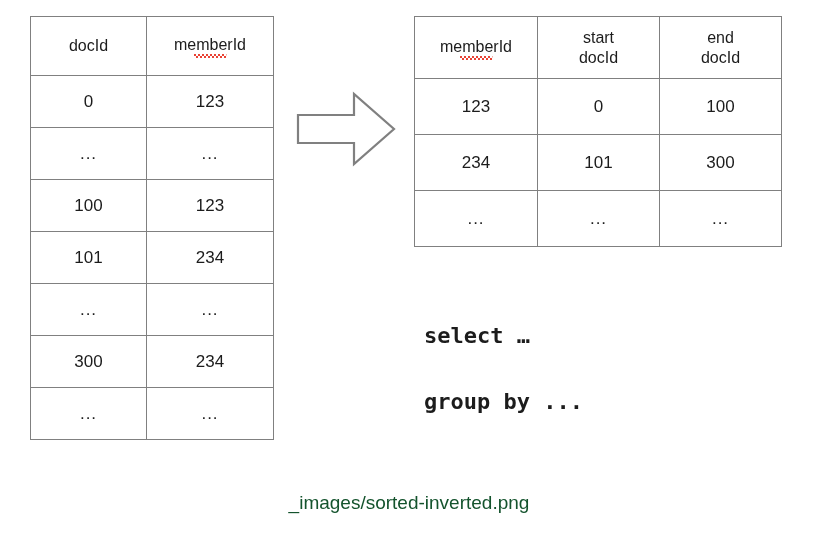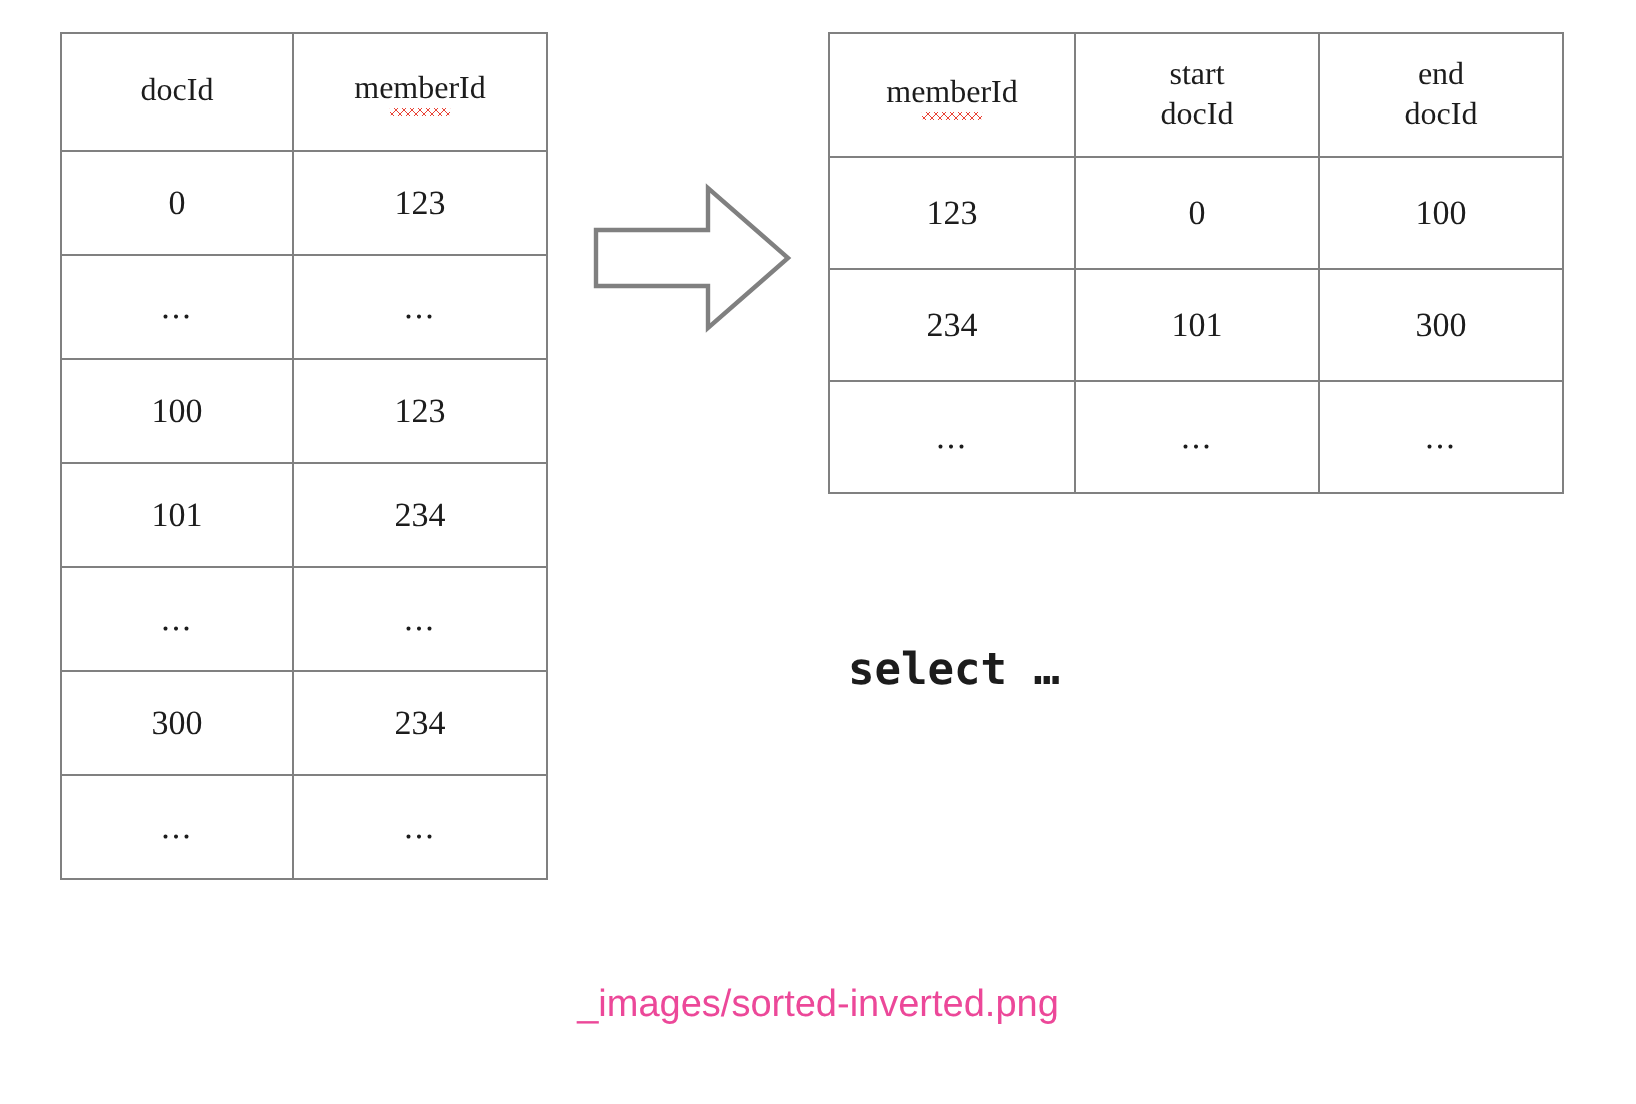--- a/index.html
+++ b/index.html
@@ -16,21 +16,20 @@
     color: #222222;
     -webkit-font-smoothing: antialiased;
   }
 
   
   .dtable {
     position: absolute;
     border-collapse: collapse;
     table-layout: fixed;
     background: #ffffff;
-    font-family: Liberation Serif, serif;
   }
   .dtable td, .dtable th {
     border: 1.5px solid #808080;
     text-align: center;
     vertical-align: middle;
     font-weight: normal;
     font-size: 17px;
     color: #1c1c1c;
     padding: 0;
     background: #ffffff;
@@ -133,21 +132,21 @@
   }
 
   
   #caption {
     position: absolute;
     left: 0;
     top: 492px;
     width: 818px;
     text-align: center;
     font-size: 19px;
-    color: #ec4899;
+    color: #14532d;
     font-family: "Liberation Sans", sans-serif;
   }
 </style>
 </head>
 <body>
 
 <table class="dtable" id="left-table">
   <colgroup>
       <col class="c1">
       <col class="c2">
@@ -233,15 +232,16 @@
     <tr>
       <td class="ellipsis-cell">...</td>
       <td class="ellipsis-cell">...</td>
       <td class="ellipsis-cell">...</td>
     </tr>
   </tbody>
 </table>
 
 <div id="sql-block">
 <div><span>select …</span></div>
+<div><span>group by ...</span></div>
 </div>
 
 <div id="caption">_images/sorted-inverted.png</div>
 
 </body></html>

